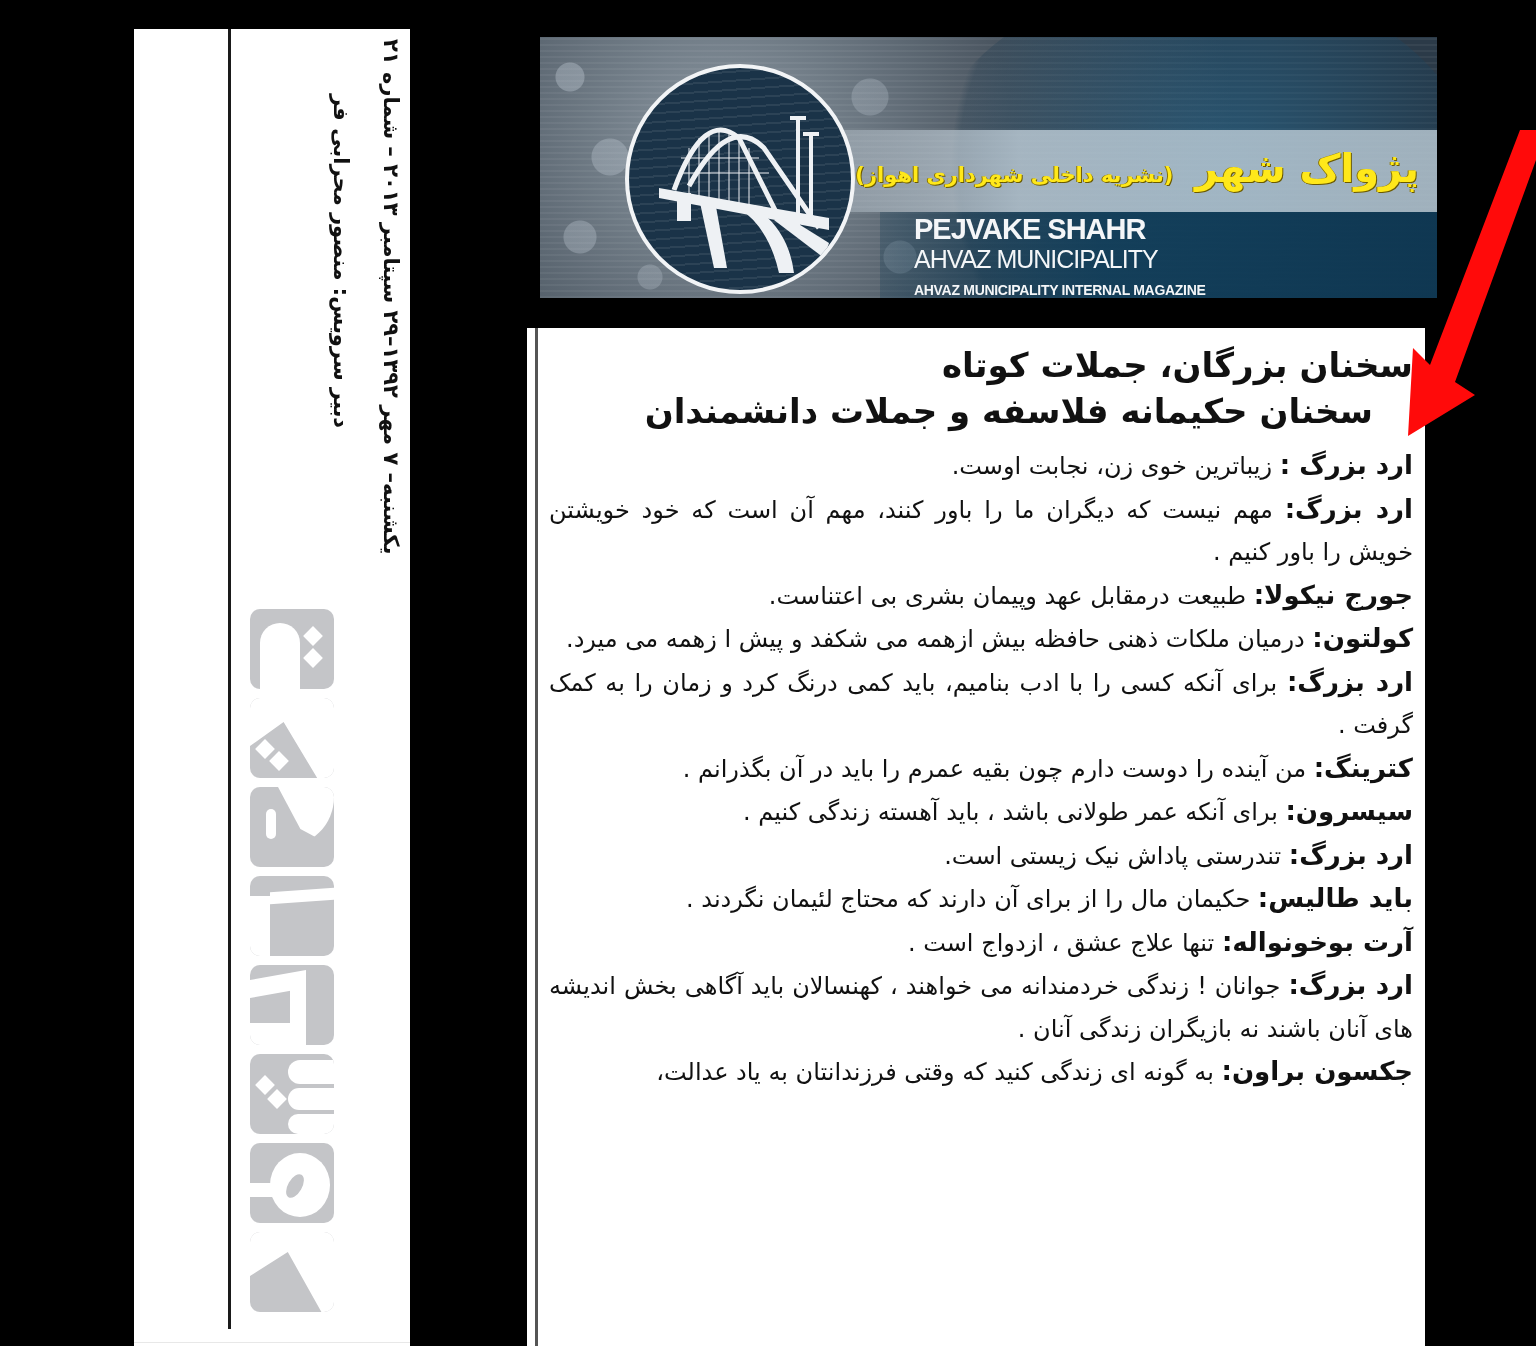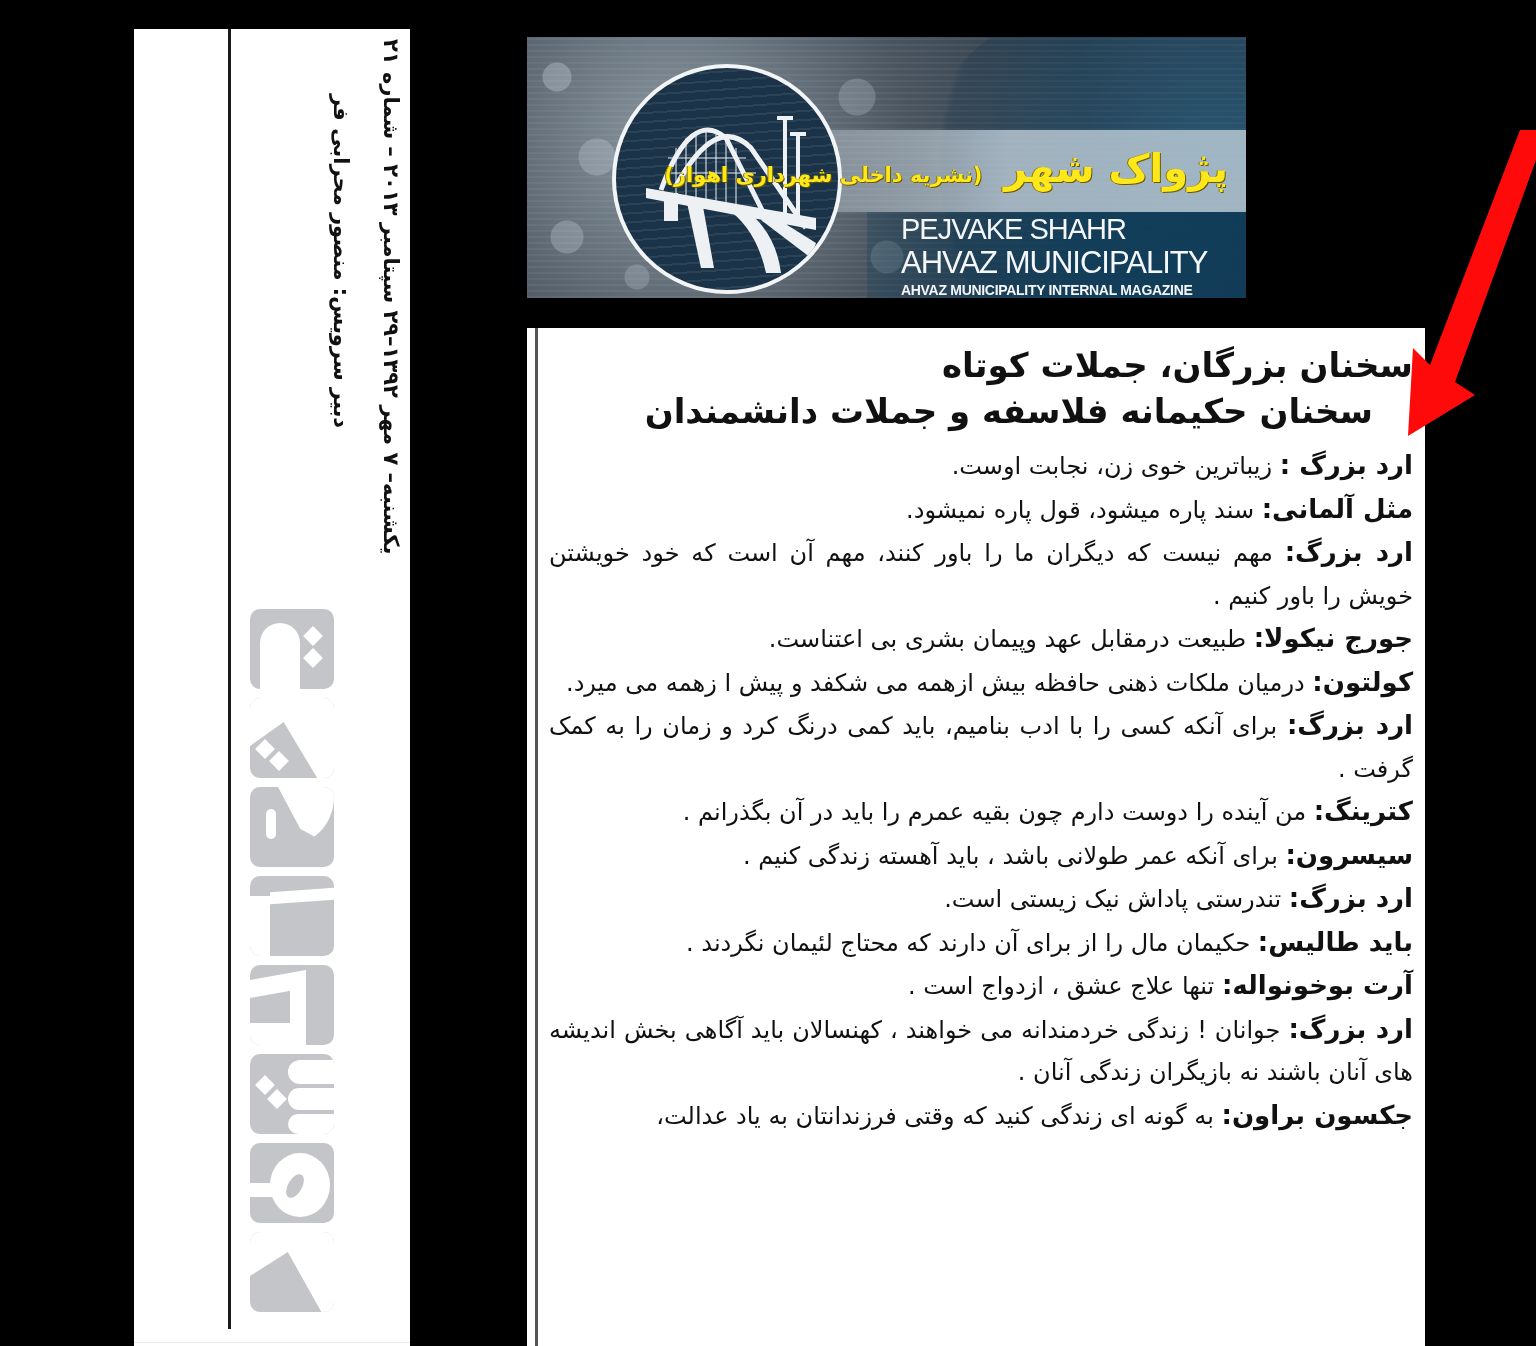--- a/index.html
+++ b/index.html
@@ -67,22 +67,22 @@
   .logo-tile .diamond {
     position: absolute;
     width: 14px; height: 14px;
     background: #ffffff;
     transform: rotate(45deg);
   }
 
   
   .banner {
     position: absolute;
-    left: 527px; top: 37px;
-    width: 719px; height: 261px;
+    left: 540px; top: 37px;
+    width: 897px; height: 261px;
     overflow: hidden;
     background:
       repeating-linear-gradient(0deg, rgba(255,255,255,0.05) 0 2px, rgba(0,0,0,0) 2px 6px),
       radial-gradient(circle at 20% 40%, #8a96a0 0%, #4a5560 40%, #2b3a48 70%),
       linear-gradient(90deg, #566068 0%, #3e4e5c 35%, #1d4a66 65%, #0f3550 100%);
   }
   .banner .pattern {
     position: absolute; left: 0; top: 0; width: 420px; height: 261px;
     background:
       radial-gradient(circle at 30px 40px, rgba(200,210,220,0.35) 0 14px, transparent 15px),
@@ -132,22 +132,22 @@
   .banner .title-fa .main { font-size: 40px; }
   .banner .title-fa .sub { font-size: 21px; margin-right: 16px; }
   .banner .en1, .banner .en2, .banner .en3 {
     position: absolute;
     left: 374px;
     color: #f4f6f8;
     font-family: "Liberation Sans", sans-serif;
     white-space: nowrap;
     letter-spacing: -1px;
   }
-  .banner .en1 { top: 176px; font-size: 29px; font-weight: normal; }
-  .banner .en2 { top: 208px; font-size: 31px; }
+  .banner .en1 { top: 176px; font-size: 29px; font-weight: bold; }
+  .banner .en2 { top: 208px; font-size: 25px; }
   .banner .en3 { top: 245px; font-size: 14px; font-weight: bold; letter-spacing: -0.3px; }
 
   
   .article {
     position: absolute;
     left: 527px; top: 328px;
     width: 898px; height: 1018px;
     background: #ffffff;
     overflow: hidden;
   }
@@ -288,21 +288,20 @@
 
 <div class="article">
   <div class="left-rule"></div>
   <div class="content">
     <h1>
       <span class="l1">سخنان بزرگان، جملات کوتاه</span><br>
       <span class="l2">سخنان حکیمانه فلاسفه  و جملات دانشمندان</span>
     </h1>
     <div class="quotes">
       <p class="quote"><span class="author">ارد بزرگ :</span><span> زیباترین خوی زن، نجابت اوست.</span></p>
-      <p class="quote"><span class="author">مثل آلمانی:</span><span> سند پاره میشود، قول پاره نمیشود.</span></p>
       <p class="quote"><span class="author"> ارد بزرگ:</span><span> مهم نیست که دیگران ما را باور کنند، مهم آن است که خود خویشتن خویش را باور کنیم .</span></p>
       <p class="quote"><span class="author">جورج نیکولا:</span><span> طبیعت درمقابل عهد وپیمان بشری بی اعتناست.</span></p>
       <p class="quote"><span class="author">کولتون:</span><span> درمیان ملکات ذهنی حافظه بیش ازهمه می شکفد و پیش ا زهمه می میرد.</span></p>
       <p class="quote"><span class="author"> ارد بزرگ:</span><span> برای آنکه کسی را با ادب بنامیم، باید کمی درنگ کرد و زمان را به کمک گرفت .</span></p>
       <p class="quote"><span class="author">کترینگ:</span><span> من آینده را دوست دارم چون بقیه عمرم را باید در آن بگذرانم .</span></p>
       <p class="quote"><span class="author">سیسرون:</span><span> برای آنکه عمر طولانی باشد ، باید آهسته زندگی کنیم .</span></p>
       <p class="quote"><span class="author">ارد بزرگ:</span><span> تندرستی پاداش نیک زیستی است.</span></p>
       <p class="quote"><span class="author"> باید طالیس:</span><span> حکیمان مال را از برای آن دارند که محتاج لئیمان نگردند .</span></p>
       <p class="quote"><span class="author">آرت بوخونواله:</span><span> تنها علاج عشق ، ازدواج است .</span></p>
       <p class="quote"><span class="author">ارد بزرگ:</span><span> جوانان ! زندگی خردمندانه می خواهند ، کهنسالان باید آگاهی بخش اندیشه های آنان باشند نه بازیگران زندگی آنان .</span></p>

